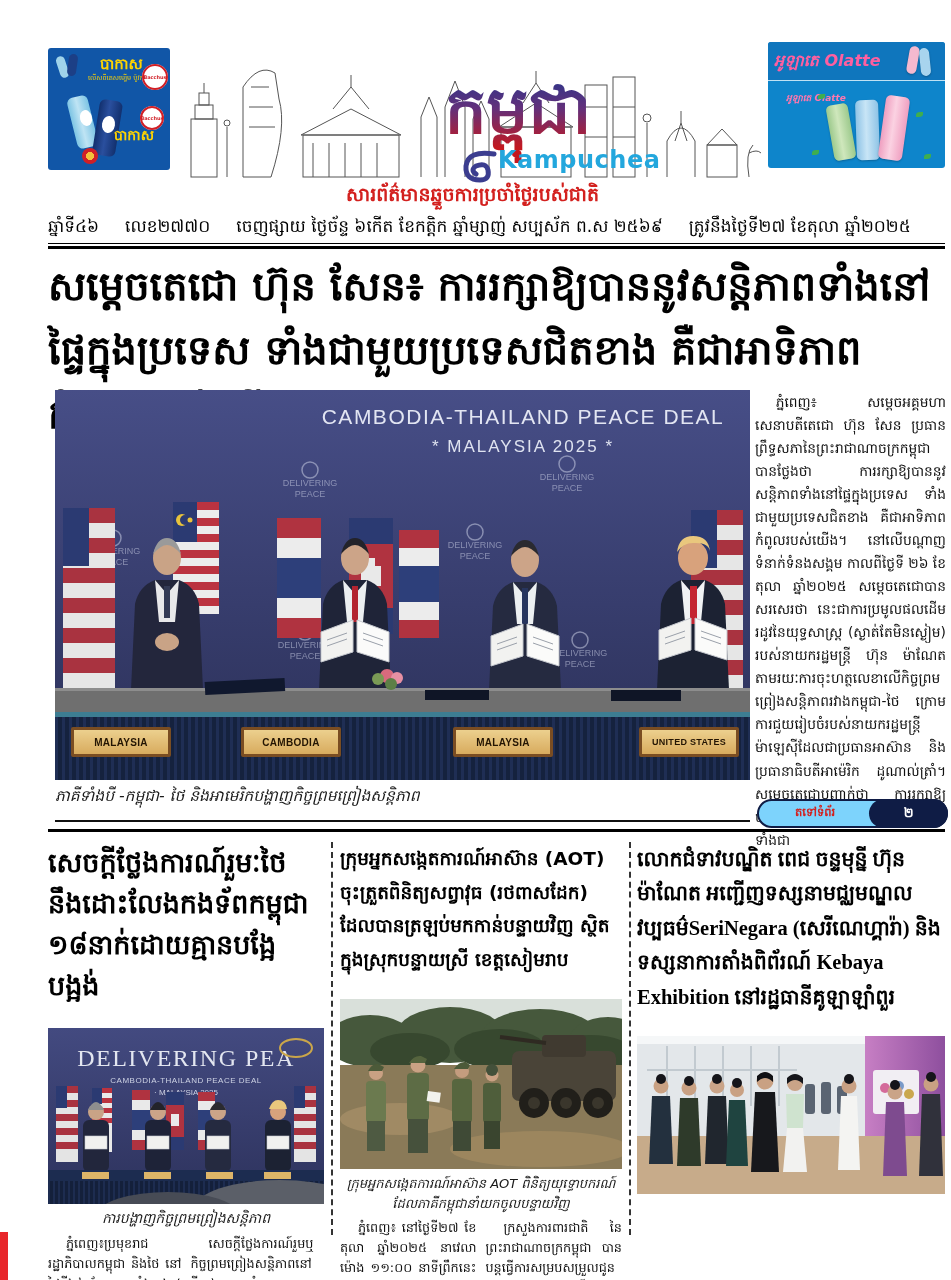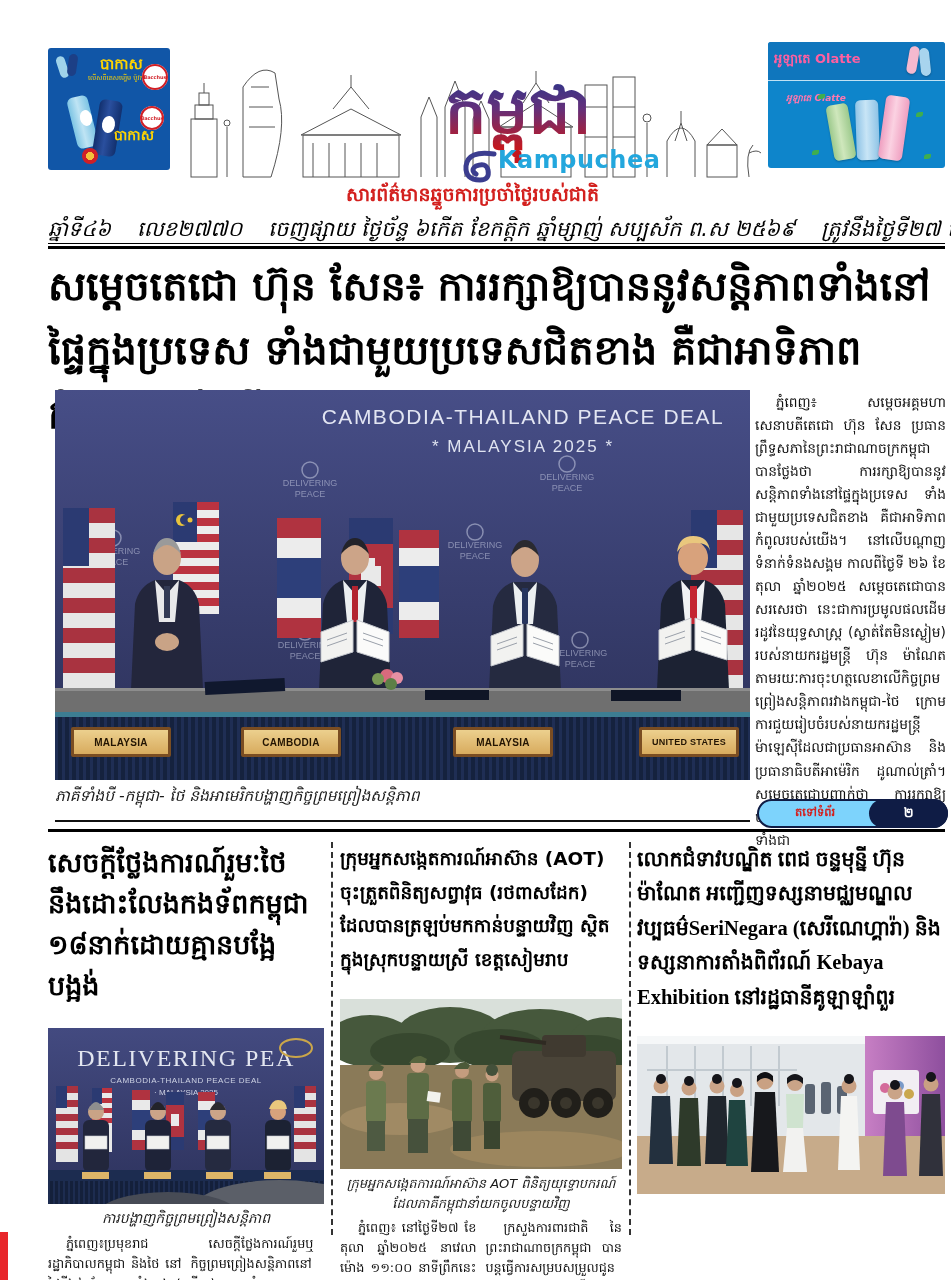--- a/index.html
+++ b/index.html
@@ -10,31 +10,31 @@
   .ad{border-radius:3px;overflow:hidden;}
   .ad-left{left:48px;top:48px;width:122px;height:122px;background:#1156a7;}
   .ad-right{left:768px;top:42px;width:177px;height:126px;background:#0e85cb;}
   .burst{position:absolute;background:#fff;border-radius:50%;display:flex;align-items:center;justify-content:center;
          color:#d01f26;font-weight:bold;box-shadow:0 0 0 2px #d01f26 inset;}
   .canL{position:absolute;border-radius:6px;}
   .adl-t1{position:absolute;left:52px;top:6px;color:#ffd400;font-weight:bold;font-size:15px;}
   .adl-t2{position:absolute;left:40px;top:26px;color:#ffd400;font-size:6.5px;white-space:nowrap;}
   .adl-t3{position:absolute;left:66px;top:78px;color:#ffd400;font-weight:bold;font-size:14px;}
   .adr-band{position:absolute;left:0;top:0;right:0;height:38px;background:#0f76bd;border-bottom:1px solid #bfe2f4;}
-  .adr-brand{position:absolute;left:6px;top:8px;font-size:13px;font-weight:bold;color:#ff5fa0;white-space:nowrap;}
+  .adr-brand{position:absolute;left:6px;top:8px;font-size:16px;font-weight:bold;color:#ff5fa0;font-style:italic;white-space:nowrap;}
   .adr-brand2{position:absolute;left:18px;top:50px;font-size:9px;font-weight:bold;color:#ff77ae;font-style:italic;white-space:nowrap;}
   .canR{position:absolute;border-radius:5px;box-shadow:0 1px 2px rgba(0,0,0,.25);}
   .leaf{position:absolute;width:7px;height:5px;background:#3fae4e;border-radius:60% 0 60% 0;}
   .logo-khmer{left:340px;top:58px;width:356px;text-align:center;font-size:66px;font-weight:bold;line-height:1.6;
       background:linear-gradient(180deg,#27368c 15%,#64307a 48%,#c4181f 85%);
       -webkit-background-clip:text;background-clip:text;color:transparent;}
   .logo-latin{left:498px;top:146px;font-size:24px;font-weight:600;color:#23a7dd;letter-spacing:.5px;}
   .tagline{left:185px;top:182px;width:575px;text-align:center;color:#d3201e;font-weight:bold;font-size:19px;}
   
-  .dateline{left:48px;top:215px;width:897px;display:flex;gap:26px;font-size:21px;color:#000;white-space:nowrap;font-style:italic;}
+  .dateline{left:48px;top:215px;width:897px;display:flex;gap:26px;font-size:17px;color:#000;white-space:nowrap;}
   .rule-thin{left:48px;top:243px;width:897px;height:1px;background:#000;}
   .rule-thick{left:48px;top:246px;width:897px;height:3px;background:#000;}
   
   .lead-h1{left:48px;top:254px;width:899px;font-size:40px;line-height:1.6;font-weight:900;color:#000;letter-spacing:0;}
   .lead-photo{left:55px;top:390px;width:695px;height:390px;}
   .lead-photo svg{display:block;width:100%;height:100%;}
   .plate{position:absolute;height:24px;width:94px;background:linear-gradient(180deg,#ecd08e,#d8ab5e);
          border:3px solid #7a4d22;border-radius:2px;display:flex;align-items:center;justify-content:center;
          font-size:10px;font-weight:bold;color:#241503;font-family:"Liberation Sans",sans-serif;letter-spacing:.3px;margin-top:37px;}
   .lead-caption{left:55px;top:786px;width:695px;text-align:left;font-size:15.5px;font-style:italic;color:#1a1a1a;}

